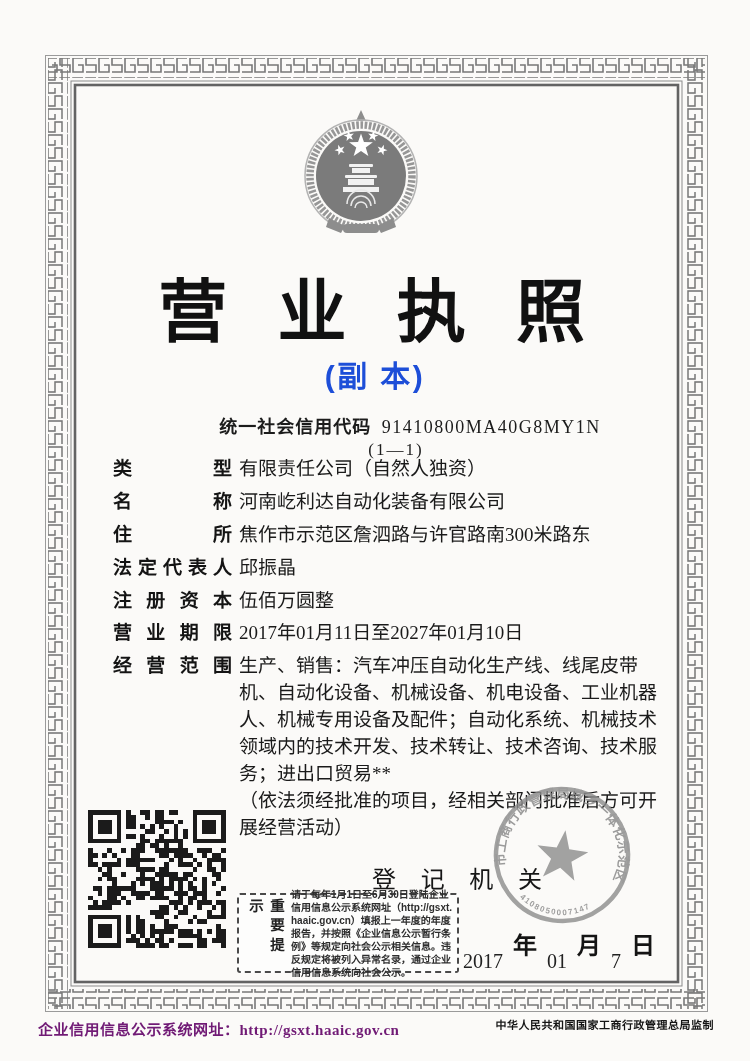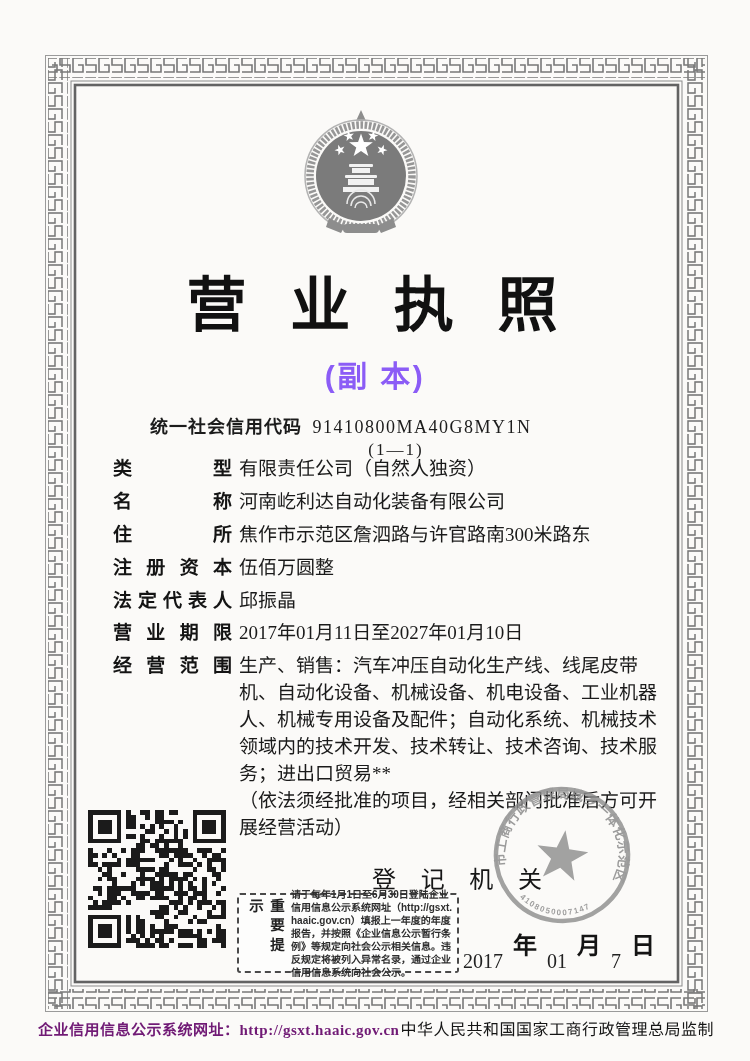--- a/index.html
+++ b/index.html
@@ -13,31 +13,31 @@
 
   
   #border-frame{left:45px;top:55px;}
 
   
   #emblem{left:299px;top:106px;}
 
   
   .doc-title{
     left:0;top:256px;width:750px;text-align:center;
-    font-size:60px;font-weight:900;color:#111;
+    font-size:69px;font-weight:900;color:#111;
     letter-spacing:.1em;word-spacing:.25em;
     font-family:"Liberation Sans",sans-serif;
   }
   .doc-subtitle{
     left:0;top:352px;width:750px;text-align:center;
-    font-size:30px;font-weight:700;color:#8b5cf6;letter-spacing:.08em;
-  }
-
-  
-  .credit-line{left:150px;top:412px;width:520px;text-align:left;white-space:nowrap;}
+    font-size:30px;font-weight:700;color:#1d4ed8;letter-spacing:.08em;
+  }
+
+  
+  .credit-line{left:150px;top:412px;width:520px;text-align:center;white-space:nowrap;}
   .credit-label{font-size:18px;font-weight:800;letter-spacing:1px;}
   .credit-code{font-size:18px;font-family:"Liberation Serif",serif;letter-spacing:1.5px;margin-left:6px;}
   .page-no{left:150px;top:440px;width:492px;text-align:center;
     font-size:17px;font-family:"Liberation Serif",serif;letter-spacing:2px;}
 
   
   .fields{left:113px;top:459px;width:556px;}
   .frow{display:flex;margin-bottom:13.4px;}
   .flabel{
     width:119px;min-width:119px;margin-right:7px;
@@ -86,21 +86,21 @@
   .issue-date .lab{
     font-size:24px;font-weight:900;color:#141414;margin:0 10px;
   }
 
   
   .footer-left{
     left:38px;top:1018px;font-size:15px;font-weight:600;color:#701a75;
     font-family:Liberation Serif, serif;letter-spacing:.5px;
   }
   .footer-right{
-    right:36px;top:1016px;font-size:16px;font-weight:400;color:#151515;
+    right:36px;top:1016px;font-size:11px;font-weight:700;color:#151515;
     letter-spacing:.5px;
   }
 </style>
 </head>
 <body>
 
 <svg width="0" height="0" style="position:absolute" aria-hidden="true">
   <defs>
     <path id="star5" d="M0,-10 L2.35,-3.24 L9.51,-3.09 L3.8,1.24 L5.88,8.09 L0,4 L-5.88,8.09 L-3.8,1.24 L-9.51,-3.09 L-2.35,-3.24 Z"></path>
   </defs>
@@ -175,26 +175,26 @@
   </div>
   <div class="frow">
     <div class="flabel">名称</div>
     <div class="fvalue">河南屹利达自动化装备有限公司</div>
   </div>
   <div class="frow">
     <div class="flabel">住所</div>
     <div class="fvalue">焦作市示范区詹泗路与许官路南300米路东</div>
   </div>
   <div class="frow">
+    <div class="flabel">法定代表人</div>
+    <div class="fvalue">邱振晶</div>
+  </div>
+  <div class="frow">
     <div class="flabel">注册资本</div>
     <div class="fvalue">伍佰万圆整</div>
-  </div>
-  <div class="frow">
-    <div class="flabel">法定代表人</div>
-    <div class="fvalue">邱振晶</div>
   </div>
   <div class="frow">
     <div class="flabel">营业期限</div>
     <div class="fvalue">2017年01月11日至2027年01月10日</div>
   </div>
   <div class="frow">
     <div class="flabel">经营范围</div>
     <div class="fvalue multiline">生产、销售：汽车冲压自动化生产线、线尾皮带机、自动化设备、机械设备、机电设备、工业机器人、机械专用设备及配件；自动化系统、机械技术领域内的技术开发、技术转让、技术咨询、技术服务；进出口贸易**
 （依法须经批准的项目，经相关部门批准后方可开展经营活动）</div>
   </div>

